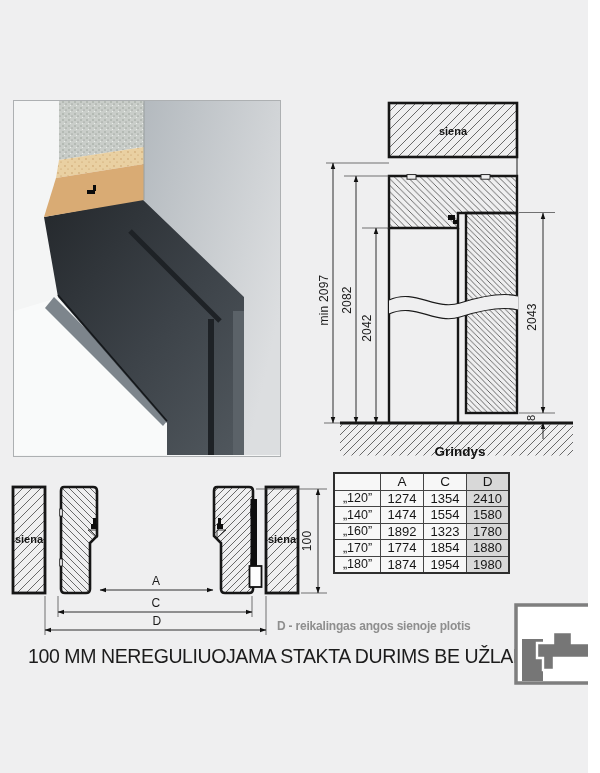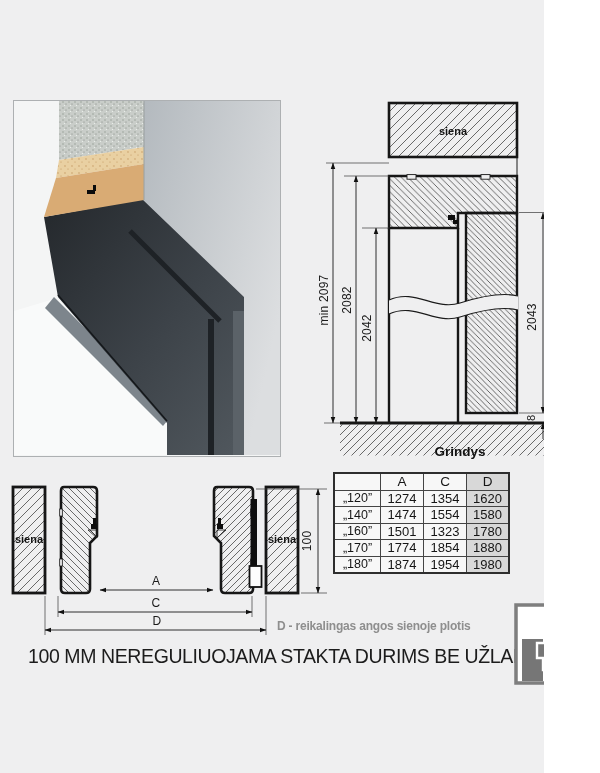--- a/index.html
+++ b/index.html
@@ -1,16 +1,16 @@
 <!DOCTYPE html>
 <html><head>
 <meta charset="utf-8">
 <style>
   html,body{margin:0;padding:0;}
-  .canvas{position:relative;width:544px;height:773px;background:#efeff0;overflow:hidden;
+  .canvas{position:relative;width:588px;height:773px;background:#efeff0;overflow:hidden;
           font-family:"Liberation Sans",sans-serif;}
   .photo{position:absolute;left:13px;top:100px;width:266px;height:355px;
          border:1px solid #adb0b2;background:#f4f5f5;}
   .elev{position:absolute;left:280px;top:95px;}
   .plan{position:absolute;left:0px;top:475px;}
   .logo{position:absolute;left:514px;top:603px;}
   .d-note{position:absolute;left:277px;top:619px;font:bold 12px "Liberation Sans",sans-serif;
           color:#8e8e8e;letter-spacing:-.2px;white-space:nowrap;}
   .caption{position:absolute;left:28px;top:645px;font:19.5px "Liberation Sans",sans-serif;
            color:#1c1c1c;letter-spacing:-.4px;white-space:nowrap;}
@@ -202,31 +202,31 @@
         <th style="width:42px">A</th>
         <th style="width:42px">C</th>
         <th style="width:41px" class="hl">D</th>
       </tr>
     </thead>
     <tbody>
       <tr>
         <td class="lbl">„120”</td>
         <td>1274</td>
         <td>1354</td>
-        <td class="hl">1620</td>
+        <td class="hl">2410</td>
       </tr>
       <tr>
         <td class="lbl">„140”</td>
         <td>1474</td>
         <td>1554</td>
         <td class="hl">1580</td>
       </tr>
       <tr>
         <td class="lbl">„160”</td>
-        <td>1501</td>
+        <td>1892</td>
         <td>1323</td>
         <td class="hl">1780</td>
       </tr>
       <tr>
         <td class="lbl">„170”</td>
         <td>1774</td>
         <td>1854</td>
         <td class="hl">1880</td>
       </tr>
       <tr>

